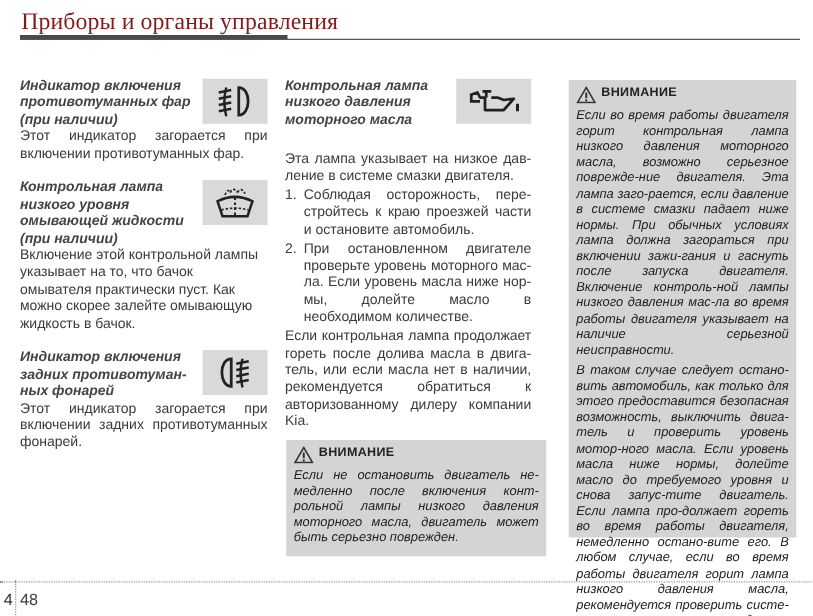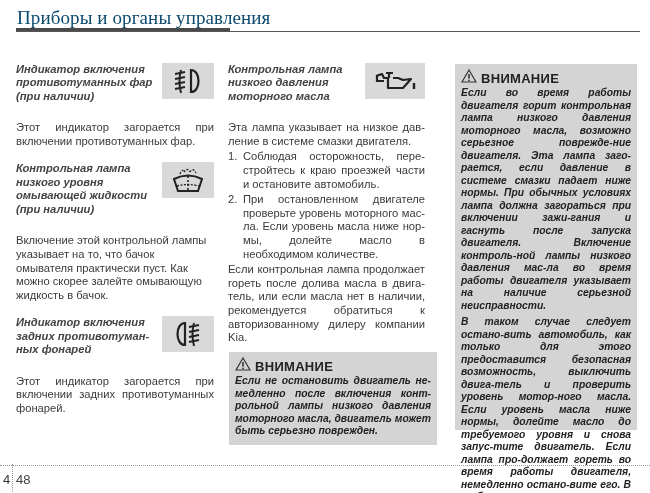--- a/index.html
+++ b/index.html
@@ -1,39 +1,39 @@
 <!DOCTYPE html>
 <html><head>
 <meta charset="utf-8">
 <style>
   html, body { margin:0; padding:0; background:#ffffff; }
   body { width:650px; height:493px; position:relative; overflow:hidden; font-family:"Liberation Sans", sans-serif; color:#333; }
-  .header-title { position:absolute; left:17px; top:7px; font-family:"Liberation Serif", serif; font-size:19px; color:#0c4a6e; letter-spacing:0.1px; white-space:nowrap; }
+  .header-title { position:absolute; left:17px; top:7px; font-family:"Liberation Serif", serif; font-size:19px; color:#7f1d1d; letter-spacing:0.1px; white-space:nowrap; }
   .header-bar { position:absolute; left:16px; top:28px; width:214px; height:4px; background:#4a4a4a; }
   .header-line { position:absolute; left:16px; top:31px; width:624px; height:1px; background:#555; }
 
   .col { position:absolute; }
   .col1 { left:16px; top:63px; width:198px; }
   .col2 { left:228px; top:63px; width:197px; }
 
   .sec-head { position:relative; min-height:40px; }
   .sec-title { font-style:italic; font-weight:bold; font-size:11.2px; line-height:13.4px; color:#444; width:140px; }
   .icon-box { position:absolute; right:0; top:0; width:52px; height:36px; background:#d9d9d9; display:flex; align-items:center; justify-content:center; }
   .icon-box svg { display:block; }
-  .body-text { font-size:11.2px; line-height:13.6px; color:#3a3a3a; text-align:justify; margin-top:18px; }
+  .body-text { font-size:11.2px; line-height:13.6px; color:#3a3a3a; text-align:justify; margin-top:0; }
   .body-text.left { text-align:left; }
   .block { margin-bottom:14px; }
 
   ol.steps { margin:0; padding:0; list-style:none; }
   ol.steps li { position:relative; padding-left:15px; font-size:11.2px; line-height:13.6px; color:#3a3a3a; text-align:justify; margin-top:2px; }
   ol.steps li .num { position:absolute; left:0; top:0; }
 
   .warn { background:#d4d4d4; padding:5px 6px 7px 6px; }
-  .warn-head { display:flex; align-items:flex-end; gap:4px; font-weight:bold; font-size:13px; color:#222; letter-spacing:0.3px; }
-  .warn-text { font-style:italic; font-weight:bold; font-size:10.3px; line-height:12.5px; color:#222; text-align:justify; margin-top:1px; }
+  .warn-head { display:flex; align-items:flex-start; gap:4px; font-weight:bold; font-size:10px; color:#222; letter-spacing:0.3px; }
+  .warn-text { font-style:italic; font-weight:normal; font-size:10.3px; line-height:12.5px; color:#222; text-align:justify; margin-top:1px; }
 
   .warn2 { position:absolute; left:229px; top:352px; width:196px; }
   .warn3 { position:absolute; left:455px; top:64px; width:182px; height:366px; box-sizing:border-box; }
 
   .footer-dots { position:absolute; left:0; top:465px; width:650px; border-top:1px dotted #999; }
   .footer-vdots { position:absolute; left:12px; top:464px; height:28px; border-left:1px dotted #999; }
   .page-chapter { position:absolute; left:3px; top:472px; font-size:13px; color:#333; }
   .page-num { position:absolute; left:16px; top:472px; font-size:13px; color:#404040; }
 </style>
 </head>

